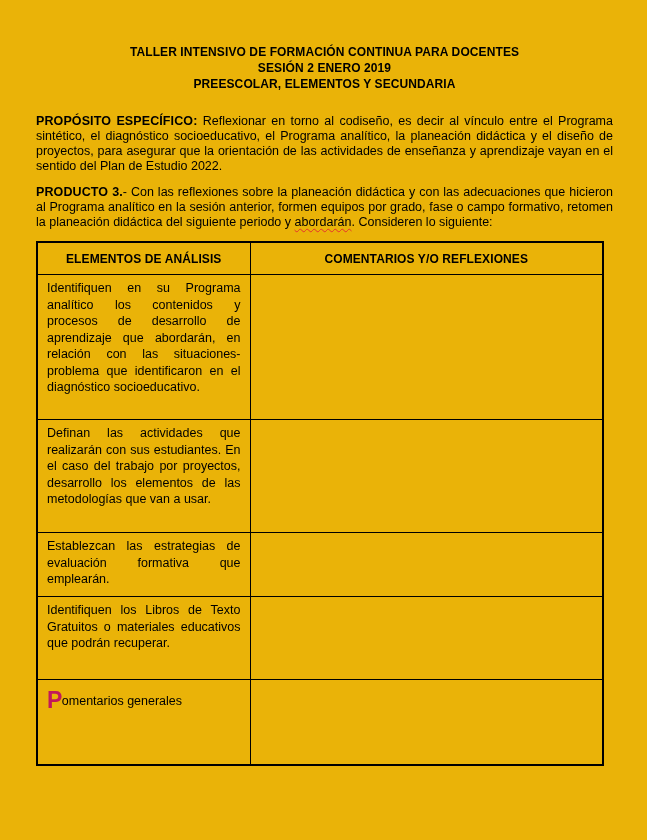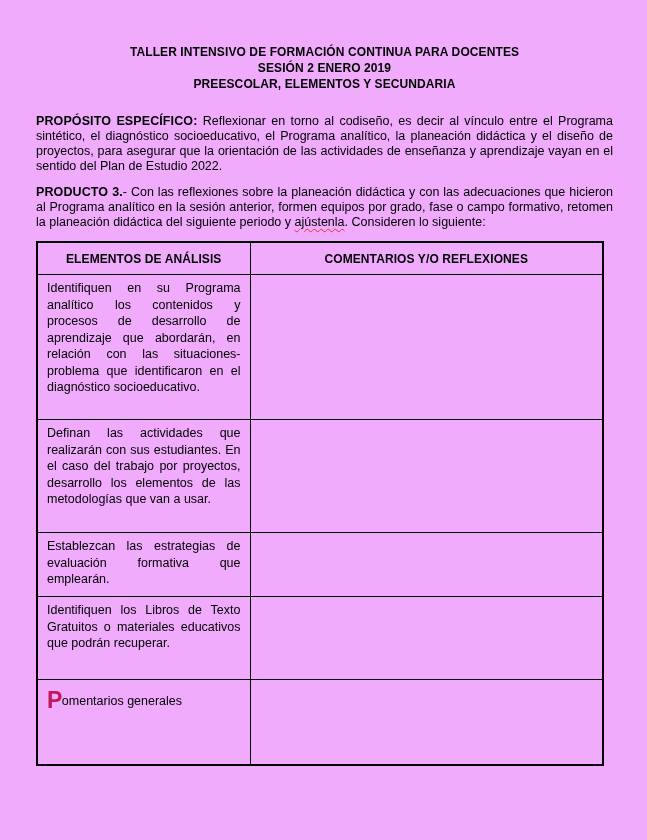--- a/index.html
+++ b/index.html
@@ -5,21 +5,21 @@
   html, body { margin: 0; padding: 0; background: #ffffff; }
   body {
     width: 647px; height: 840px; overflow: hidden;
     color: #000;
     font-family: "Liberation Sans", "DejaVu Sans", sans-serif;
   }
   .page {
     box-sizing: border-box;
     width: 647px; height: 840px;
     padding: 44px 34px 0 36px;
-    background: #f0abfc;
+    background: #eab308;
   }
   .title {
     font-weight: bold;
     font-size: 12px;
     line-height: 16px;
     text-align: center;
     margin-bottom: 22px;
     letter-spacing: 0.1px;
   }
   .para {
@@ -84,21 +84,21 @@
 <div class="page">
 
   <div class="title">
     <div>TALLER INTENSIVO DE FORMACIÓN CONTINUA PARA DOCENTES</div>
     <div>SESIÓN 2 ENERO 2019</div>
     <div>PREESCOLAR, ELEMENTOS Y SECUNDARIA</div>
   </div>
 
   <p class="para"><b>PROPÓSITO ESPECÍFICO:</b><span> Reflexionar en torno al codiseño, es decir al vínculo entre el Programa sintético, el diagnóstico socioeducativo, el Programa analítico, la planeación didáctica y el diseño de proyectos, para asegurar que la orientación de las actividades de enseñanza y aprendizaje vayan en el sentido del Plan de Estudio 2022.</span></p>
 
-  <p class="para"><b>PRODUCTO 3.</b><span>- Con las reflexiones sobre la planeación didáctica y con las adecuaciones que hicieron al Programa analítico en la sesión anterior, formen equipos por grado, fase o campo formativo, retomen la planeación didáctica del siguiente periodo y </span><span class="misspell">ajústenla</span><span>. Consideren lo siguiente:</span></p>
+  <p class="para"><b>PRODUCTO 3.</b><span>- Con las reflexiones sobre la planeación didáctica y con las adecuaciones que hicieron al Programa analítico en la sesión anterior, formen equipos por grado, fase o campo formativo, retomen la planeación didáctica del siguiente periodo y </span><span class="misspell">abordarán</span><span>. Consideren lo siguiente:</span></p>
 
   <table class="analysis">
     <colgroup>
       <col style="width:213px">
       <col style="width:353px">
     </colgroup>
     <thead>
       <tr>
         <th>ELEMENTOS DE ANÁLISIS</th>
         <th>COMENTARIOS Y/O REFLEXIONES</th>

